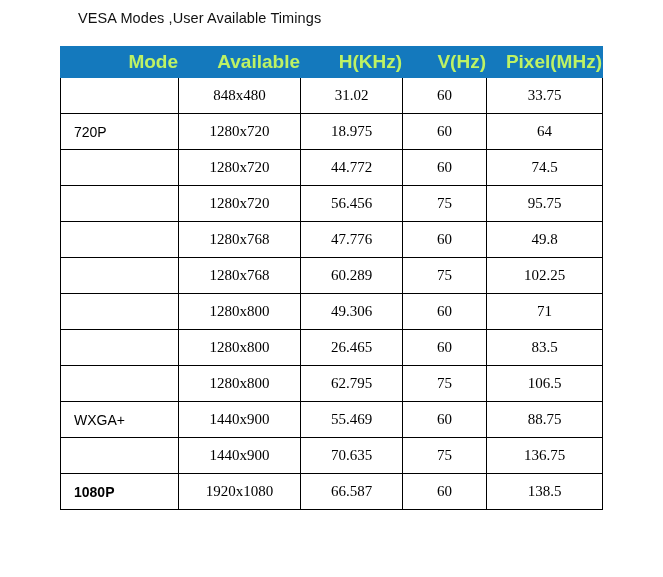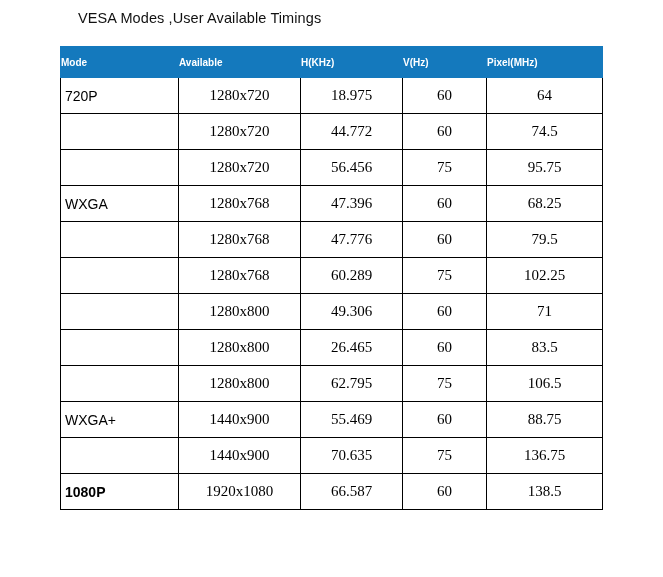--- a/index.html
+++ b/index.html
@@ -42,43 +42,43 @@
     table-layout: fixed;
   }
   table.modes col.c0 { width: 118px; }
   table.modes col.c1 { width: 122px; }
   table.modes col.c2 { width: 102px; }
   table.modes col.c3 { width: 84px; }
   table.modes col.c4 { width: 116px; }
 
   table.modes th {
     background: #1479bd;
-    color: #ffffff;
-    font-size: 10px;
+    color: #bef264;
+    font-size: 19px;
     font-weight: bold;
     font-family: "Liberation Sans", sans-serif;
     height: 30px;
-    text-align: left;
+    text-align: right;
     border: 1px solid #1479bd;
     padding: 0;
   }
   table.modes td {
     border: 1px solid #000000;
     height: 35px;
     font-size: 15px;
     font-family: "Liberation Serif", serif;
     text-align: center;
     padding: 0;
     background: #ffffff;
   }
   table.modes td.mode-cell {
     font-family: "Liberation Sans", sans-serif;
     font-size: 14px;
     text-align: left;
-    padding-left: 4px;
+    padding-left: 13px;
   }
   table.modes td.mode-cell.bold {
     font-weight: bold;
   }
   table.modes td.nb-top {
     border-top: none;
   }
 </style>
 </head>
 <body>
@@ -100,20 +100,27 @@
         <tr>
           <th>Mode</th>
           <th>Available</th>
           <th>H(KHz)</th>
           <th>V(Hz)</th>
           <th>Pixel(MHz)</th>
         </tr>
       </thead>
       <tbody id="table-body">
           <tr>
+            <td class="mode-cell"></td>
+            <td>848x480</td>
+            <td>31.02</td>
+            <td>60</td>
+            <td>33.75</td>
+          </tr>
+          <tr>
             <td class="mode-cell">720P</td>
             <td>1280x720</td>
             <td>18.975</td>
             <td>60</td>
             <td>64</td>
           </tr>
           <tr>
             <td class="mode-cell nb-top"></td>
             <td>1280x720</td>
             <td>44.772</td>
@@ -121,32 +128,25 @@
             <td>74.5</td>
           </tr>
           <tr>
             <td class="mode-cell nb-top"></td>
             <td>1280x720</td>
             <td>56.456</td>
             <td>75</td>
             <td>95.75</td>
           </tr>
           <tr>
-            <td class="mode-cell">WXGA</td>
-            <td>1280x768</td>
-            <td>47.396</td>
-            <td>60</td>
-            <td>68.25</td>
-          </tr>
-          <tr>
             <td class="mode-cell nb-top"></td>
             <td>1280x768</td>
             <td>47.776</td>
             <td>60</td>
-            <td>79.5</td>
+            <td>49.8</td>
           </tr>
           <tr>
             <td class="mode-cell nb-top"></td>
             <td>1280x768</td>
             <td>60.289</td>
             <td>75</td>
             <td>102.25</td>
           </tr>
           <tr>
             <td class="mode-cell nb-top"></td>

